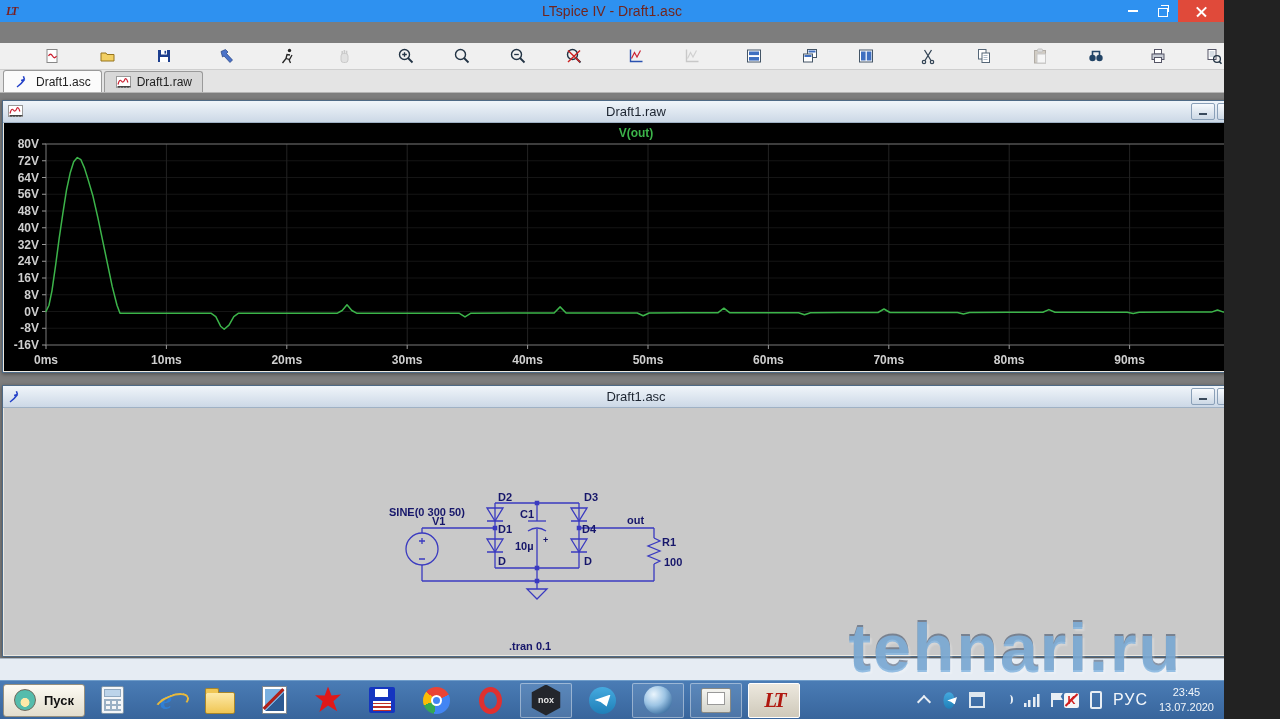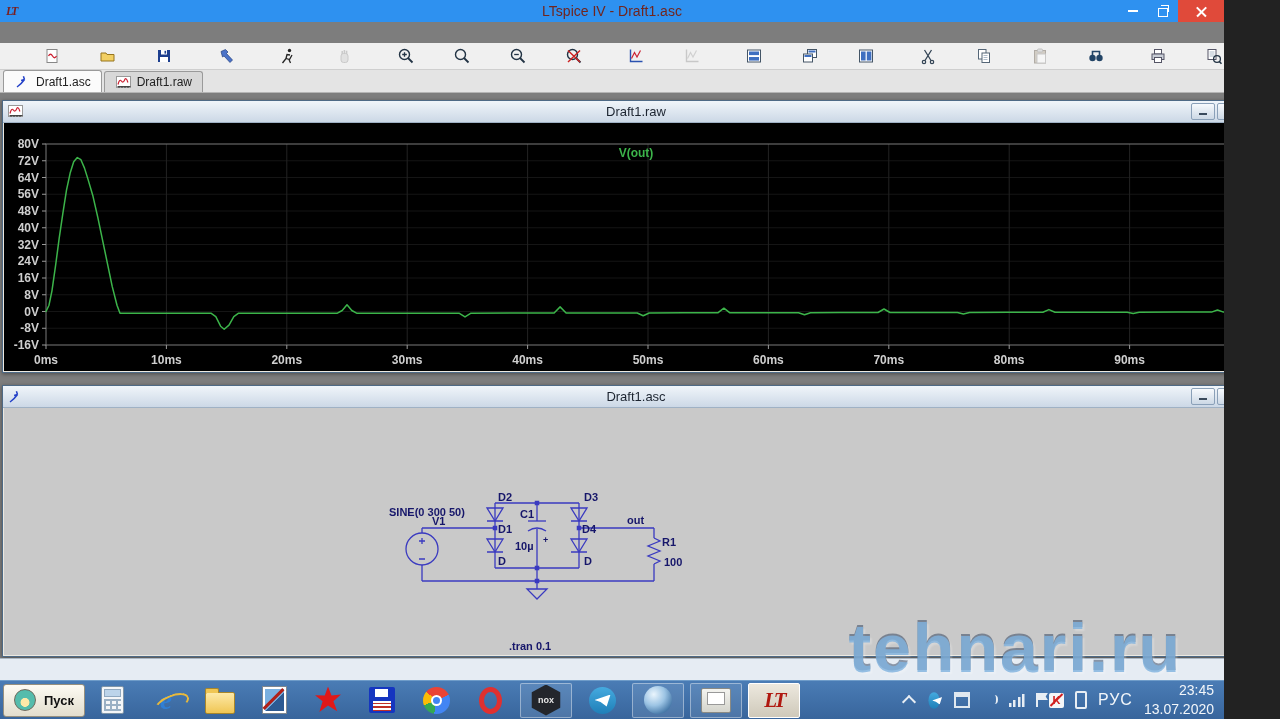--- a/index.html
+++ b/index.html
@@ -63,21 +63,21 @@
   .w-min{width:8px;height:2px;background:currentColor;margin-top:4px;}
   .w-max{width:8px;height:6px;border:1px solid currentColor;border-top-width:2px;}
   .w-close{position:relative;width:9px;height:9px;}
   .w-close::before,.w-close::after{content:"";position:absolute;left:-1px;top:4px;width:11px;height:1.6px;background:currentColor;}
   .w-close::before{transform:rotate(45deg);} .w-close::after{transform:rotate(-45deg);}
 
   
   .plot-content{position:absolute;top:22px;left:1px;right:1px;bottom:1px;background:#000;}
   #plot-svg text{fill:#cfcfcf;font:bold 12px "Liberation Sans",sans-serif;}
   .trace-label{position:absolute;top:3px;left:0;right:0;text-align:center;
-    font:bold 12px "Liberation Sans",sans-serif;color:#3cb44a;margin-top:20px;}
+    font:bold 12px "Liberation Sans",sans-serif;color:#3cb44a;}
 
   
   .schem-content{position:absolute;top:22px;left:1px;right:1px;bottom:1px;background:#c9c9c9;overflow:hidden;}
   #schem-svg text{font-family:"Liberation Sans",sans-serif;}
   .vscroll{position:absolute;right:0;top:0;bottom:0;width:16px;background:#eceae6;border-left:1px solid #b5b3ae;}
   .sbtn{position:absolute;left:0;width:15px;height:16px;background:#dcdad5;border:1px solid #aaa;
     box-sizing:border-box;display:flex;align-items:center;justify-content:center;}
   .sbtn.up{top:0;} .sbtn.down{bottom:0;}
   .arr-up{width:0;height:0;border-left:4px solid transparent;border-right:4px solid transparent;border-bottom:5px solid #666;}
   .arr-down{width:0;height:0;border-left:4px solid transparent;border-right:4px solid transparent;border-top:5px solid #666;}
@@ -99,21 +99,21 @@
     background:linear-gradient(#fdfbf3,#e2ddcd);border:1px solid #97907e;border-radius:3px;
     font:bold 13px "Liberation Sans",sans-serif;color:#111;}
   .shell-icon{width:20px;height:20px;border-radius:50%;border:1px solid #6d6a5d;
     background:radial-gradient(circle at 50% 62%,#ffe9a8 0 26%,#55bcac 30% 72%,#2e8f80);}
   .titem{width:54px;height:35px;display:flex;align-items:center;justify-content:center;}
   .titem.framed{width:50px;height:33px;margin:14px 3px;border:1px solid rgba(255,255,255,.4);
     border-radius:2px;background:rgba(255,255,255,.10);}
   .titem.active{background:linear-gradient(#ece8de,#cfc9ba);border-color:#fff;}
   .tray{margin-left:auto;display:flex;align-items:center;gap:11px;padding-right:10px;}
   .lang{font-size:16px;color:#f2f6fa;letter-spacing:1px;}
-  .clock{text-align:right;color:#f2f6fa;font-size:14px;line-height:1.35;}
+  .clock{text-align:center;color:#f2f6fa;font-size:11px;line-height:1.35;}
 
   
   .icon-calculator{width:21px;height:26px;background:#f4f6f8;border:1px solid #7f95a8;border-radius:2px;position:relative;}
   .icon-calculator::before{content:"";position:absolute;left:2px;right:2px;top:2px;height:6px;background:#bcd4ea;border:1px solid #8fa8c0;}
   .icon-calculator::after{content:"";position:absolute;left:2px;right:2px;top:12px;bottom:2px;
     background:repeating-linear-gradient(0deg,#9ab0c4 0 2px,transparent 2px 5px),
                repeating-linear-gradient(90deg,#9ab0c4 0 2px,transparent 2px 6px);}
   .icon-internet-explorer{position:relative;font:bold italic 27px "Liberation Serif",serif;color:#2f7fd6;line-height:27px;}
   .icon-internet-explorer::after{content:"";position:absolute;left:-6px;top:8px;width:32px;height:13px;
     border:2.5px solid #e8b93c;border-bottom-color:transparent;border-left-color:transparent;

